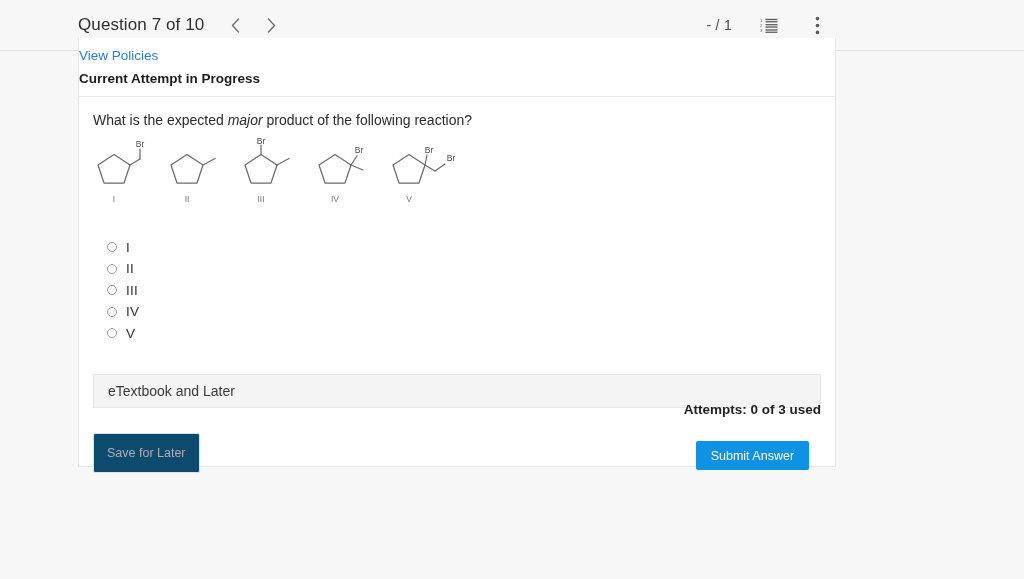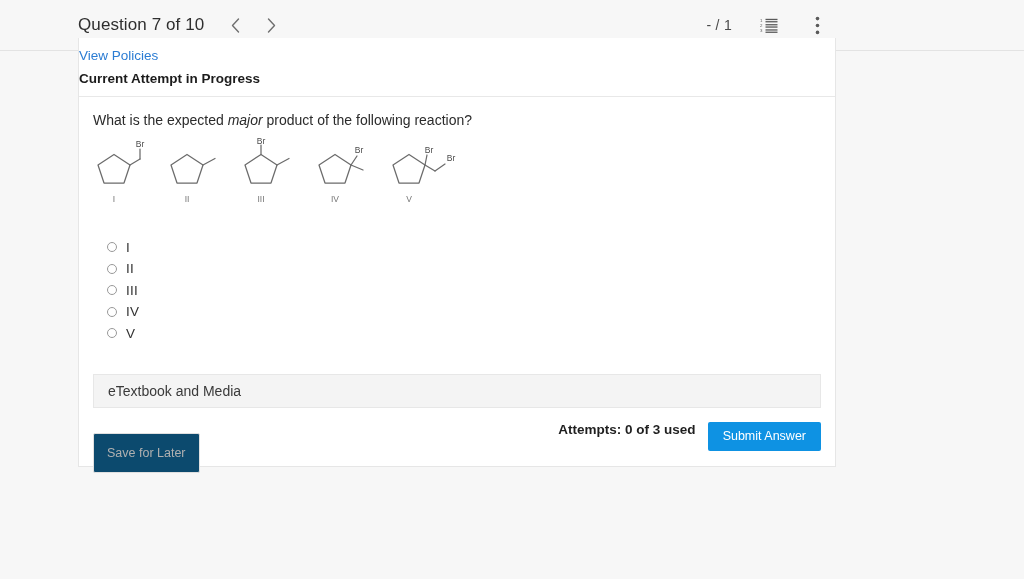--- a/index.html
+++ b/index.html
@@ -191,21 +191,23 @@
     font-size: 12.5px;
     color: #b0b0b0;
     cursor: default;
     display: flex;
     align-items: center;
     margin-top: 34px;
   }
   .footer-right {
     margin-left: auto;
     display: flex;
-    gap: 12px;
+    align-items: center;
+    gap: 24px;
+    flex-direction: column;
   }
   .attempts-text {
     font-size: 13.5px;
     font-weight: bold;
     color: #1f1f1f;
   }
   .submit-btn {
     height: 29px;
     padding: 0 15px;
     background: #0e92e3;
@@ -341,21 +343,21 @@
         <span class="radio"></span>
         <span class="option-label">IV</span>
       </label>
       <label class="option">
         <span class="radio"></span>
         <span class="option-label">V</span>
       </label>
     </div>
 
     <div class="etextbook">
-      <span class="etextbook-label">eTextbook and Media</span>
+      <span class="etextbook-label">eTextbook and Later</span>
     </div>
 
     <div class="card-footer">
       <button class="save-later">Save for Later</button>
       <div class="footer-right">
         <span class="attempts-text">Attempts: 0 of 3 used</span>
         <button class="submit-btn">Submit Answer</button>
       </div>
     </div>
 

